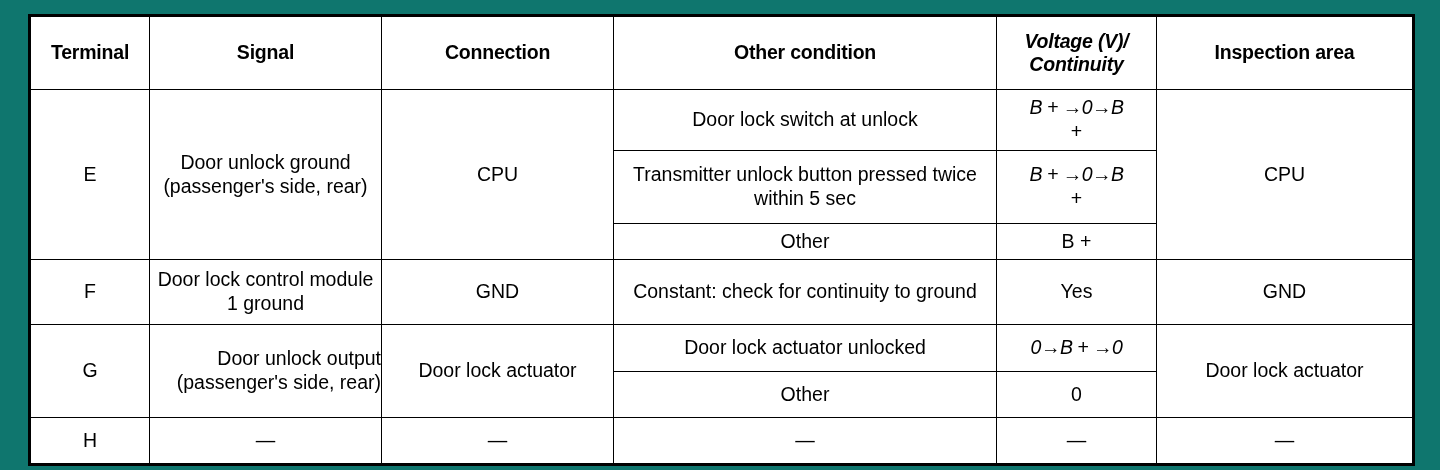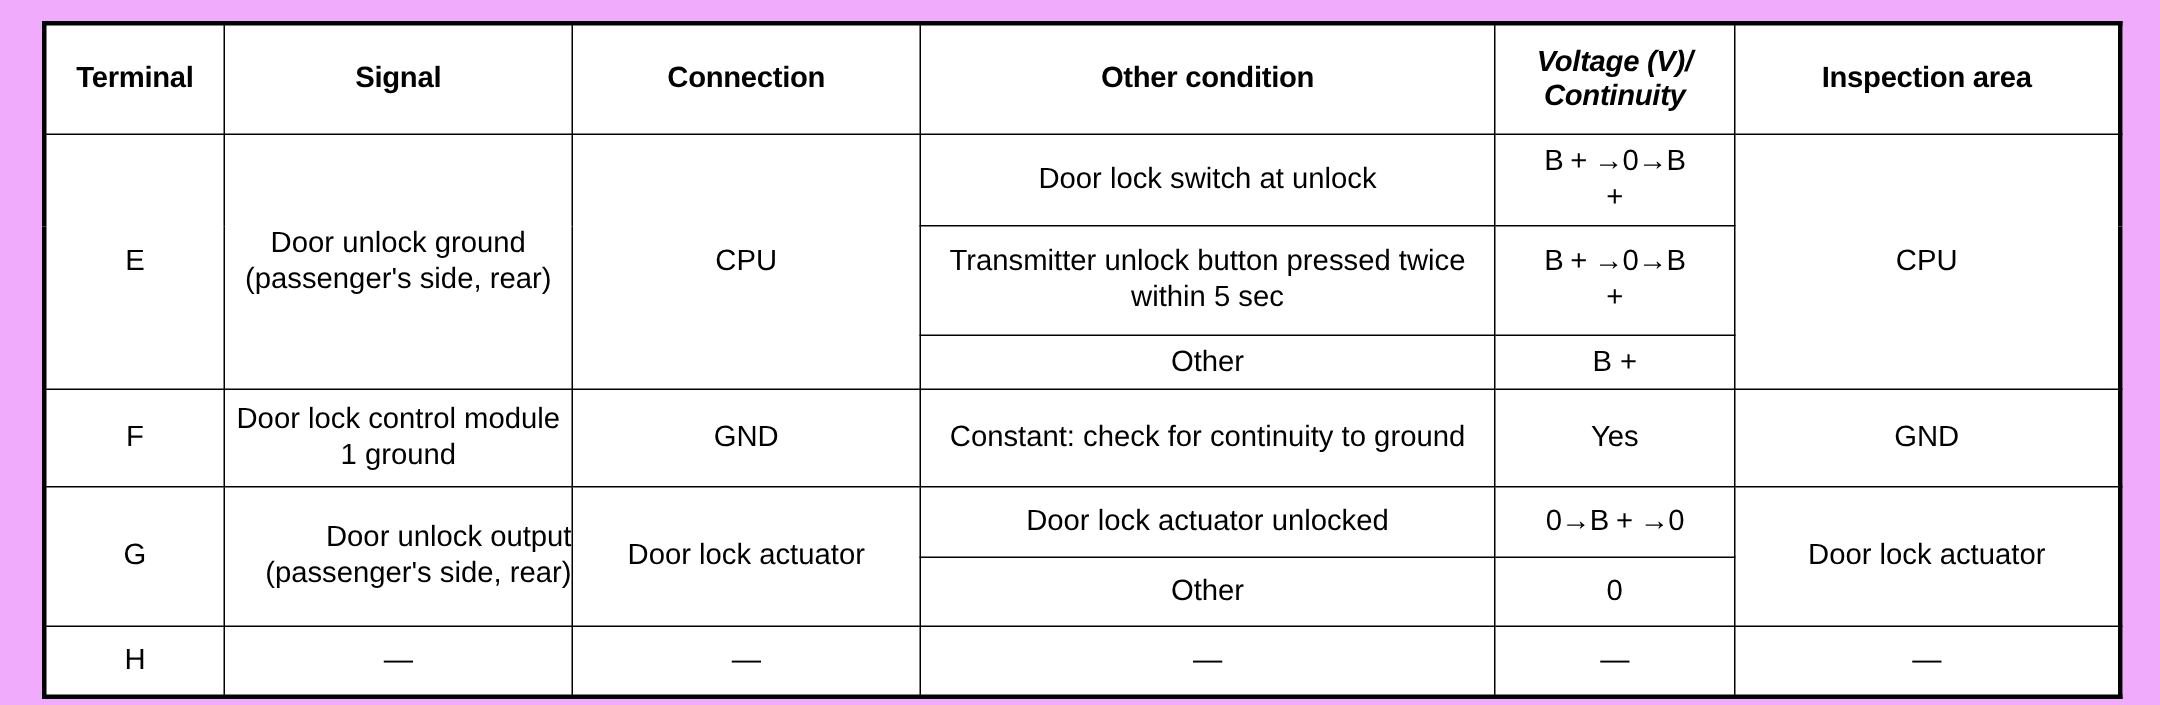--- a/index.html
+++ b/index.html
@@ -12,21 +12,21 @@
     width: 1440px;
     height: 470px;
     font-family: "Liberation Sans", sans-serif;
     color: #000000;
     overflow: hidden;
   }
   #sheet {
     position: relative;
     width: 1440px;
     height: 470px;
-    background: #f0abfc;
+    background: #0f766e;
   }
   table.spec {
     position: absolute;
     left: 28px;
     top: 14px;
     width: 1384px;
     border-collapse: collapse;
     table-layout: fixed;
     background: #ffffff;
     border: 3px solid #000000;
@@ -88,21 +88,21 @@
     white-space: nowrap;
   }
   
   tr.r-e1 > td { height: 60px; }
   tr.r-e2 > td { height: 72px; }
   tr.r-e3 > td { height: 35px; }
   tr.r-f  > td { height: 64px; }
   tr.r-g1 > td { height: 46px; }
   tr.r-g2 > td { height: 45px; }
   tr.r-h  > td { height: 45px; }
-  .arrow { letter-spacing: -0.5px; }
+  .arrow { letter-spacing: -0.5px; font-style: italic; }
 </style>
 </head>
 <body>
 
 <div id="sheet">
 
   <table class="spec">
     <colgroup>
       <col style="width:120px">
         <col style="width:232px">

